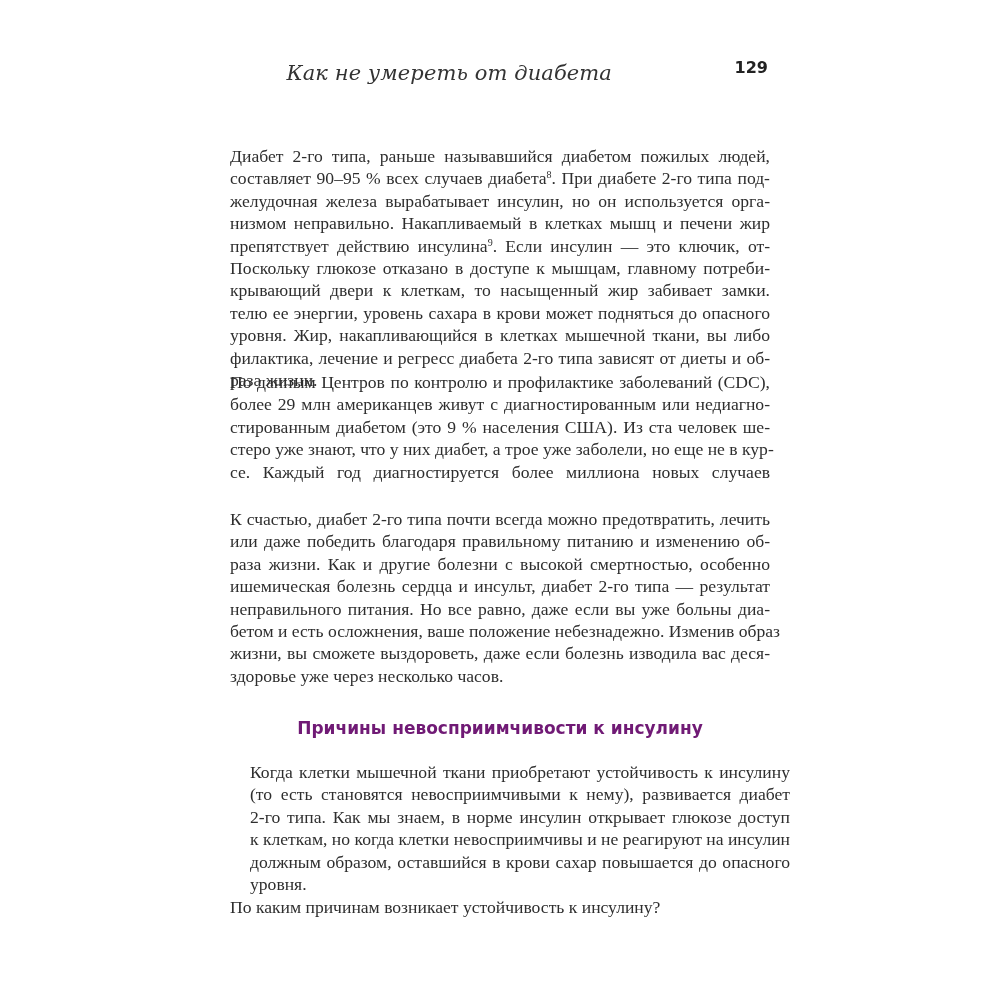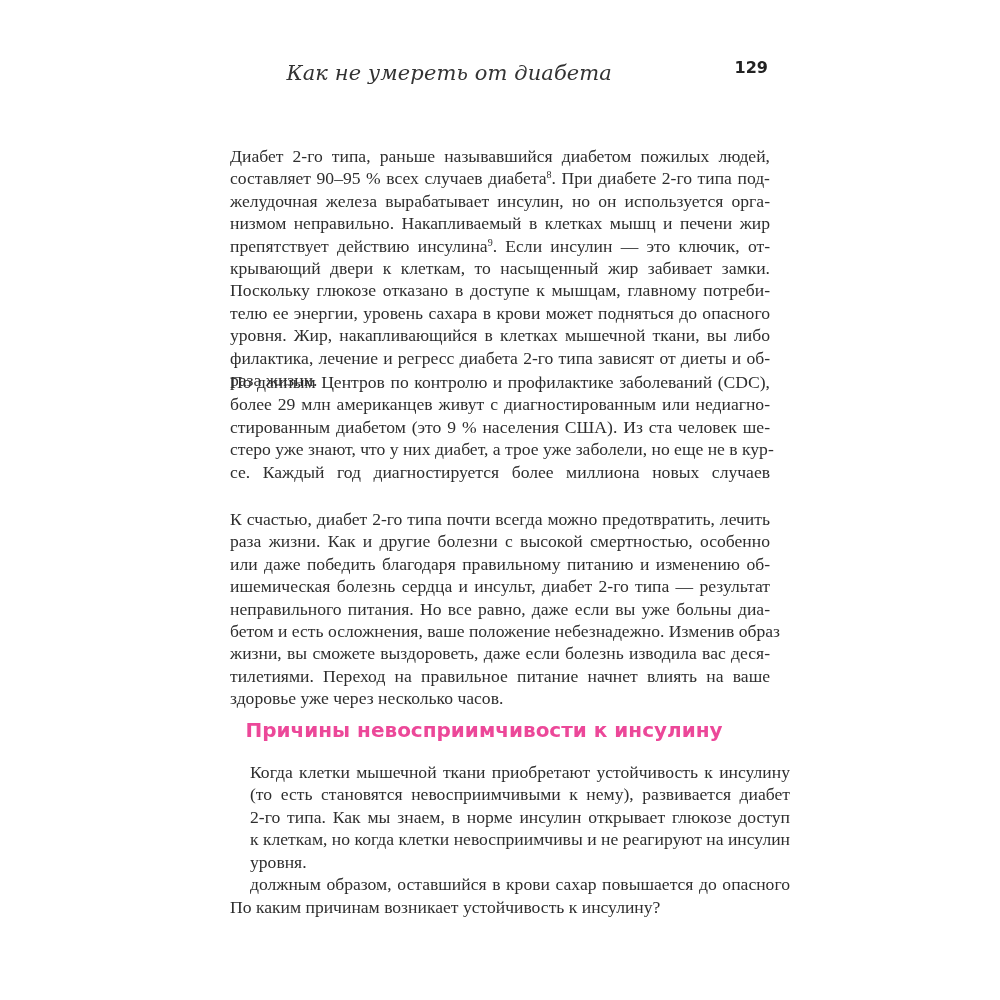--- a/index.html
+++ b/index.html
@@ -59,28 +59,28 @@
     .line.last {
       text-align-last: left;
     }
     sup {
       font-size: 10px;
       line-height: 0;
       vertical-align: 6px;
     }
     .heading {
       position: absolute;
-      left: 214px;
+      left: 230px;
       width: 540px;
       top: 718px;
       text-align: center;
       font-family: "DejaVu Sans", sans-serif;
       font-weight: bold;
-      font-size: 20px;
-      color: #ec4899;
+      font-size: 17px;
+      color: #701a75;
     }
     #p1 { top: 125px; margin-top: 20px; }
     #p2 { top: 371px; }
     #p3 { top: 508px; }
     #p4 { top: 761px; margin-left: 20px; }
     #p5 { top: 896px; }
   </style>
 </head>
 <body>
 
@@ -88,54 +88,53 @@
   <span class="running-title">Как не умереть от диабета</span>
   <span class="page-number">129</span>
 </div>
 
 <div class="text-block" id="p1">
   <span class="line">Диабет 2-го типа, раньше называвшийся диабетом пожилых людей,</span>
   <span class="line" style="display: block; white-space: normal;"><span>составляет 90–95 % всех случаев диабета</span><sup>8</sup><span>. При диабете 2-го типа под-</span></span>
   <span class="line">желудочная железа вырабатывает инсулин, но он используется орга-</span>
   <span class="line">низмом неправильно. Накапливаемый в клетках мышц и печени жир</span>
   <span class="line" style="display: block; white-space: normal;"><span>препятствует действию инсулина</span><sup>9</sup><span>. Если инсулин — это ключик, от-</span></span>
+  <span class="line">Поскольку глюкозе отказано в доступе к мышцам, главному потреби-</span>
   <span class="line">крывающий двери к клеткам, то насыщенный жир забивает замки.</span>
-  <span class="line">Поскольку глюкозе отказано в доступе к мышцам, главному потреби-</span>
   <span class="line">телю ее энергии, уровень сахара в крови может подняться до опасного</span>
   <span class="line">уровня. Жир, накапливающийся в клетках мышечной ткани, вы либо</span>
   <span class="line">филактика, лечение и регресс диабета 2-го типа зависят от диеты и об-</span>
   <span class="line last">раза жизни.</span>
 </div>
 
 <div class="text-block" id="p2">
   <span class="line">По данным Центров по контролю и профилактике заболеваний (CDC),</span>
   <span class="line">более 29 млн американцев живут с диагностированным или недиагно-</span>
   <span class="line">стированным диабетом (это 9 % населения США). Из ста человек ше-</span>
   <span class="line">стеро уже знают, что у них диабет, а трое уже заболели, но еще не в кур-</span>
   <span class="line">се. Каждый год диагностируется более миллиона новых случаев</span>
 </div>
 
 <div class="text-block" id="p3">
   <span class="line">К счастью, диабет 2-го типа почти всегда можно предотвратить, лечить</span>
+  <span class="line">или даже победить благодаря правильному питанию и изменению об-</span>
   <span class="line">раза жизни. Как и другие болезни с высокой смертностью, особенно</span>
-  <span class="line">или даже победить благодаря правильному питанию и изменению об-</span>
   <span class="line">ишемическая болезнь сердца и инсульт, диабет 2-го типа — результат</span>
   <span class="line">неправильного питания. Но все равно, даже если вы уже больны диа-</span>
   <span class="line">бетом и есть осложнения, ваше положение небезнадежно. Изменив образ</span>
   <span class="line">жизни, вы сможете выздороветь, даже если болезнь изводила вас деся-</span>
-  <span class="line">тилетиями. Переход на правильное питание начнет влиять на ваше</span>
   <span class="line last">здоровье уже через несколько часов.</span>
 </div>
 
 <div class="heading">Причины невосприимчивости к инсулину</div>
 
 <div class="text-block" id="p4">
   <span class="line">Когда клетки мышечной ткани приобретают устойчивость к инсулину</span>
   <span class="line">(то есть становятся невосприимчивыми к нему), развивается диабет</span>
   <span class="line">2-го типа. Как мы знаем, в норме инсулин открывает глюкозе доступ</span>
   <span class="line">к клеткам, но когда клетки невосприимчивы и не реагируют на инсулин</span>
+  <span class="line">должным образом, оставшийся в крови сахар повышается до опасного</span>
   <span class="line last">уровня.</span>
-  <span class="line">должным образом, оставшийся в крови сахар повышается до опасного</span>
 </div>
 
 <div class="text-block" id="p5">
   <span class="line last">По каким причинам возникает устойчивость к инсулину?</span>
 </div>
 
 </body></html>

